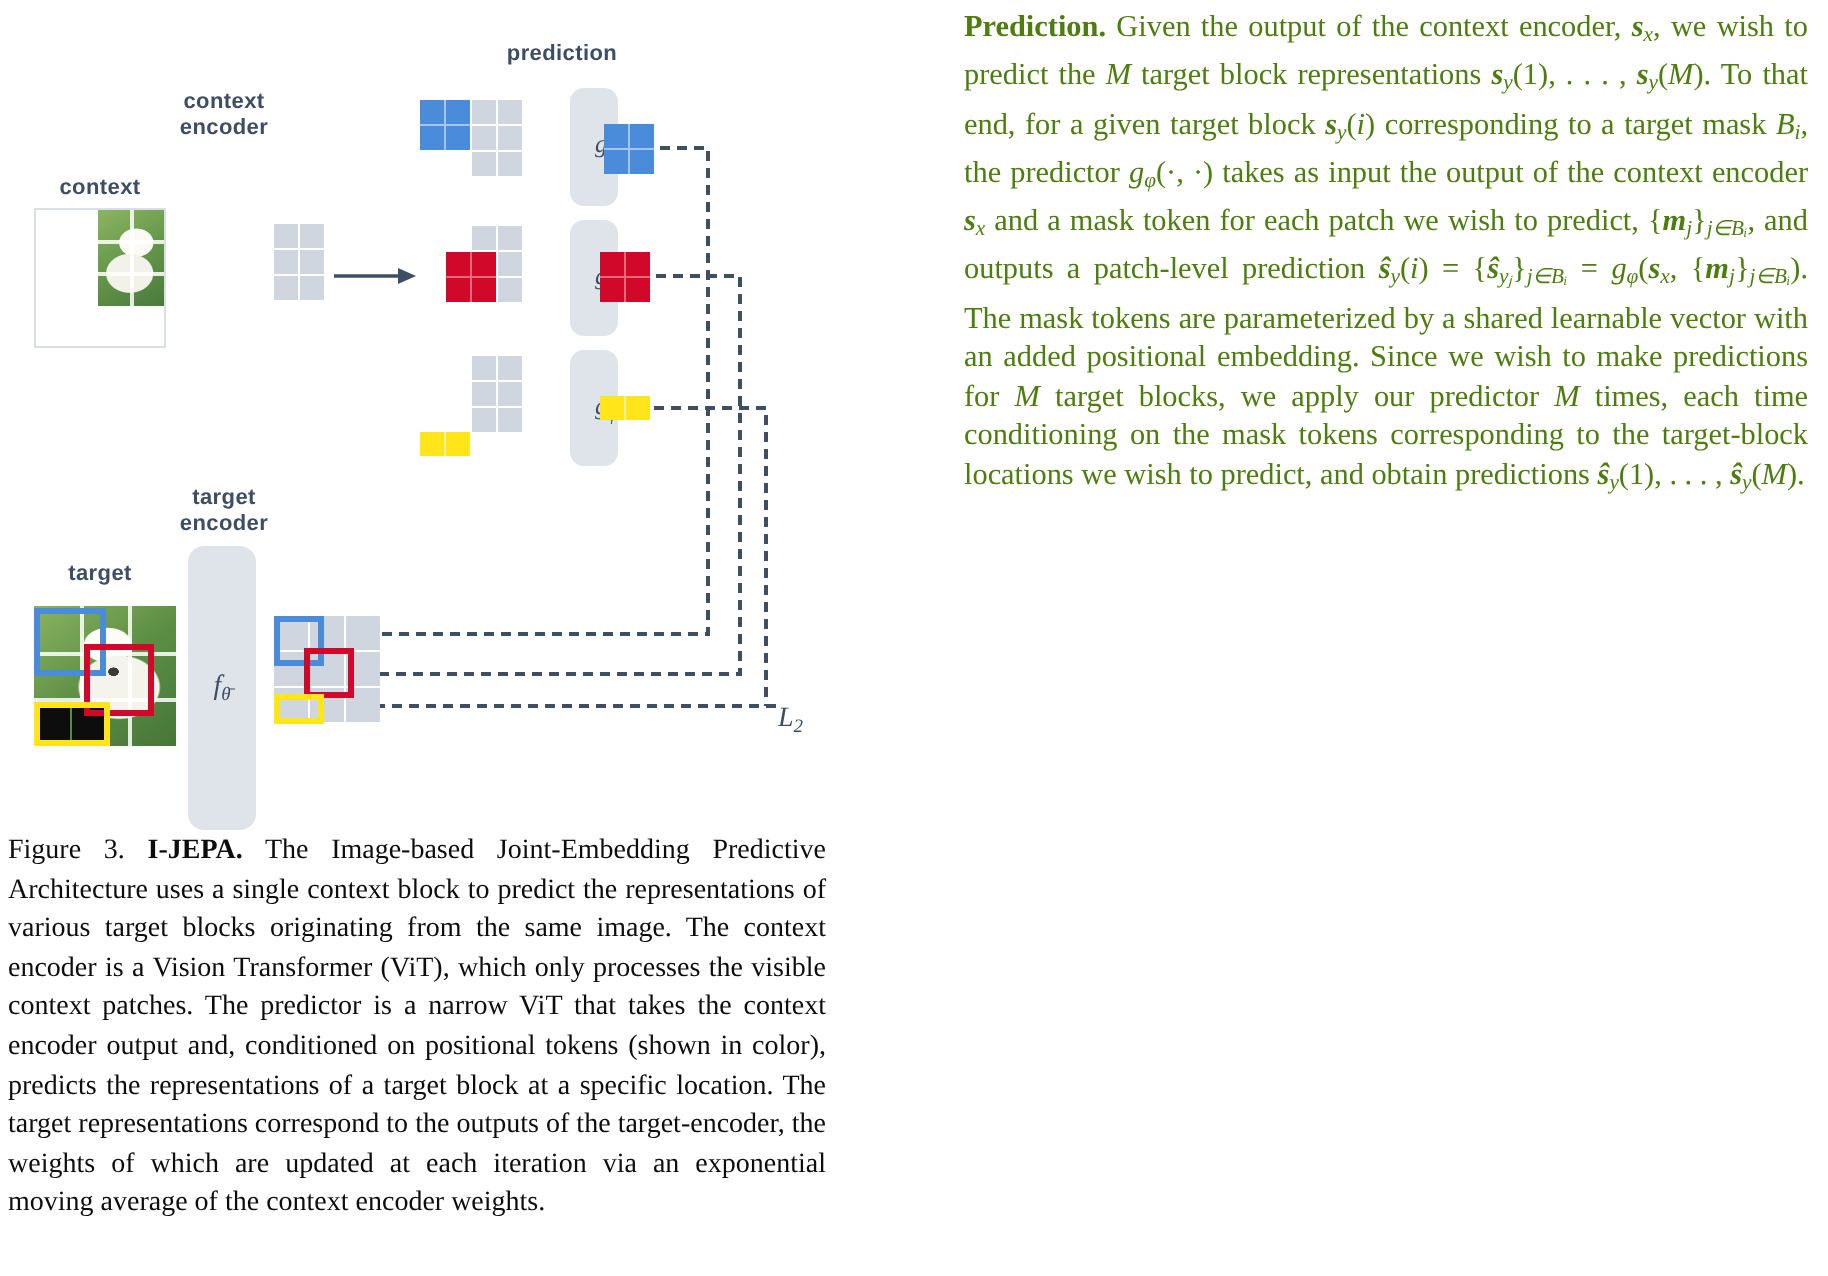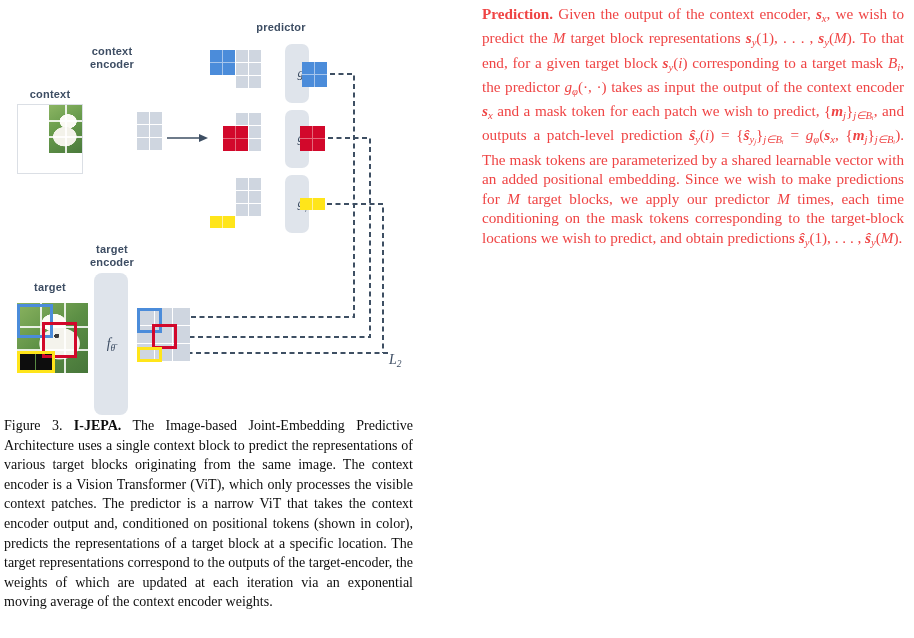--- a/index.html
+++ b/index.html
@@ -80,21 +80,21 @@
   #obBlueF{left:0;top:0;width:25px;height:25px;border-color:var(--c-blue);}
   #obRedF{left:15px;top:16px;width:25px;height:25px;border-color:var(--c-red);}
   #obYelF{left:0;top:39px;width:25px;height:15px;border-color:var(--c-yellow);}
 
   #lblLoss{position:absolute;left:389px;top:352px;}
 
   
   #caption{position:absolute;left:4px;top:416px;width:409px;margin:0;
            font-size:14px;line-height:19.6px;text-align:justify;color:#0d0d0d;}
   #bodycol{position:absolute;left:482px;top:4px;width:422px;margin:0;
-           font-size:15.2px;line-height:19.6px;text-align:justify;color:#ef4444;}
+           font-size:15.2px;line-height:19.6px;text-align:justify;color:#4d7c0f;}
   .b{font-weight:700;} .i{font-style:italic;}
   .bi{font-weight:700;font-style:italic;}
   .sub{font-size:70%;vertical-align:-0.25em;}
 </style>
 </head>
 <body>
 
 <div id="page">
 
   <section id="figure">
@@ -104,21 +104,21 @@
       <polygon class="head" points="208,138 199,134 199,142"></polygon>
       <path class="dash" d="M330,74 H354 V317 H174"></path>
       <polygon class="head" points="164,317 174,313 174,321"></polygon>
       <path class="dash" d="M328,138 H370 V337 H189"></path>
       <polygon class="head" points="179,337 189,333 189,341"></polygon>
       <path class="dash" d="M327,204 H383 V353"></path>
       <path class="dash" d="M388,353 H174"></path>
       <polygon class="head" points="164,353 174,349 174,357"></polygon>
     </svg>
 
-    <div class="dlabel" id="lblPredictor">predictor</div>
+    <div class="dlabel" id="lblPredictor">prediction</div>
 
     <div class="dlabel" id="lblCtxEnc">
       <div>context</div>
       <div>encoder</div>
     </div>
 
     <div class="dlabel" id="lblContext">context</div>
 
     <div id="cardContext">
       <div id="photoCtx">

